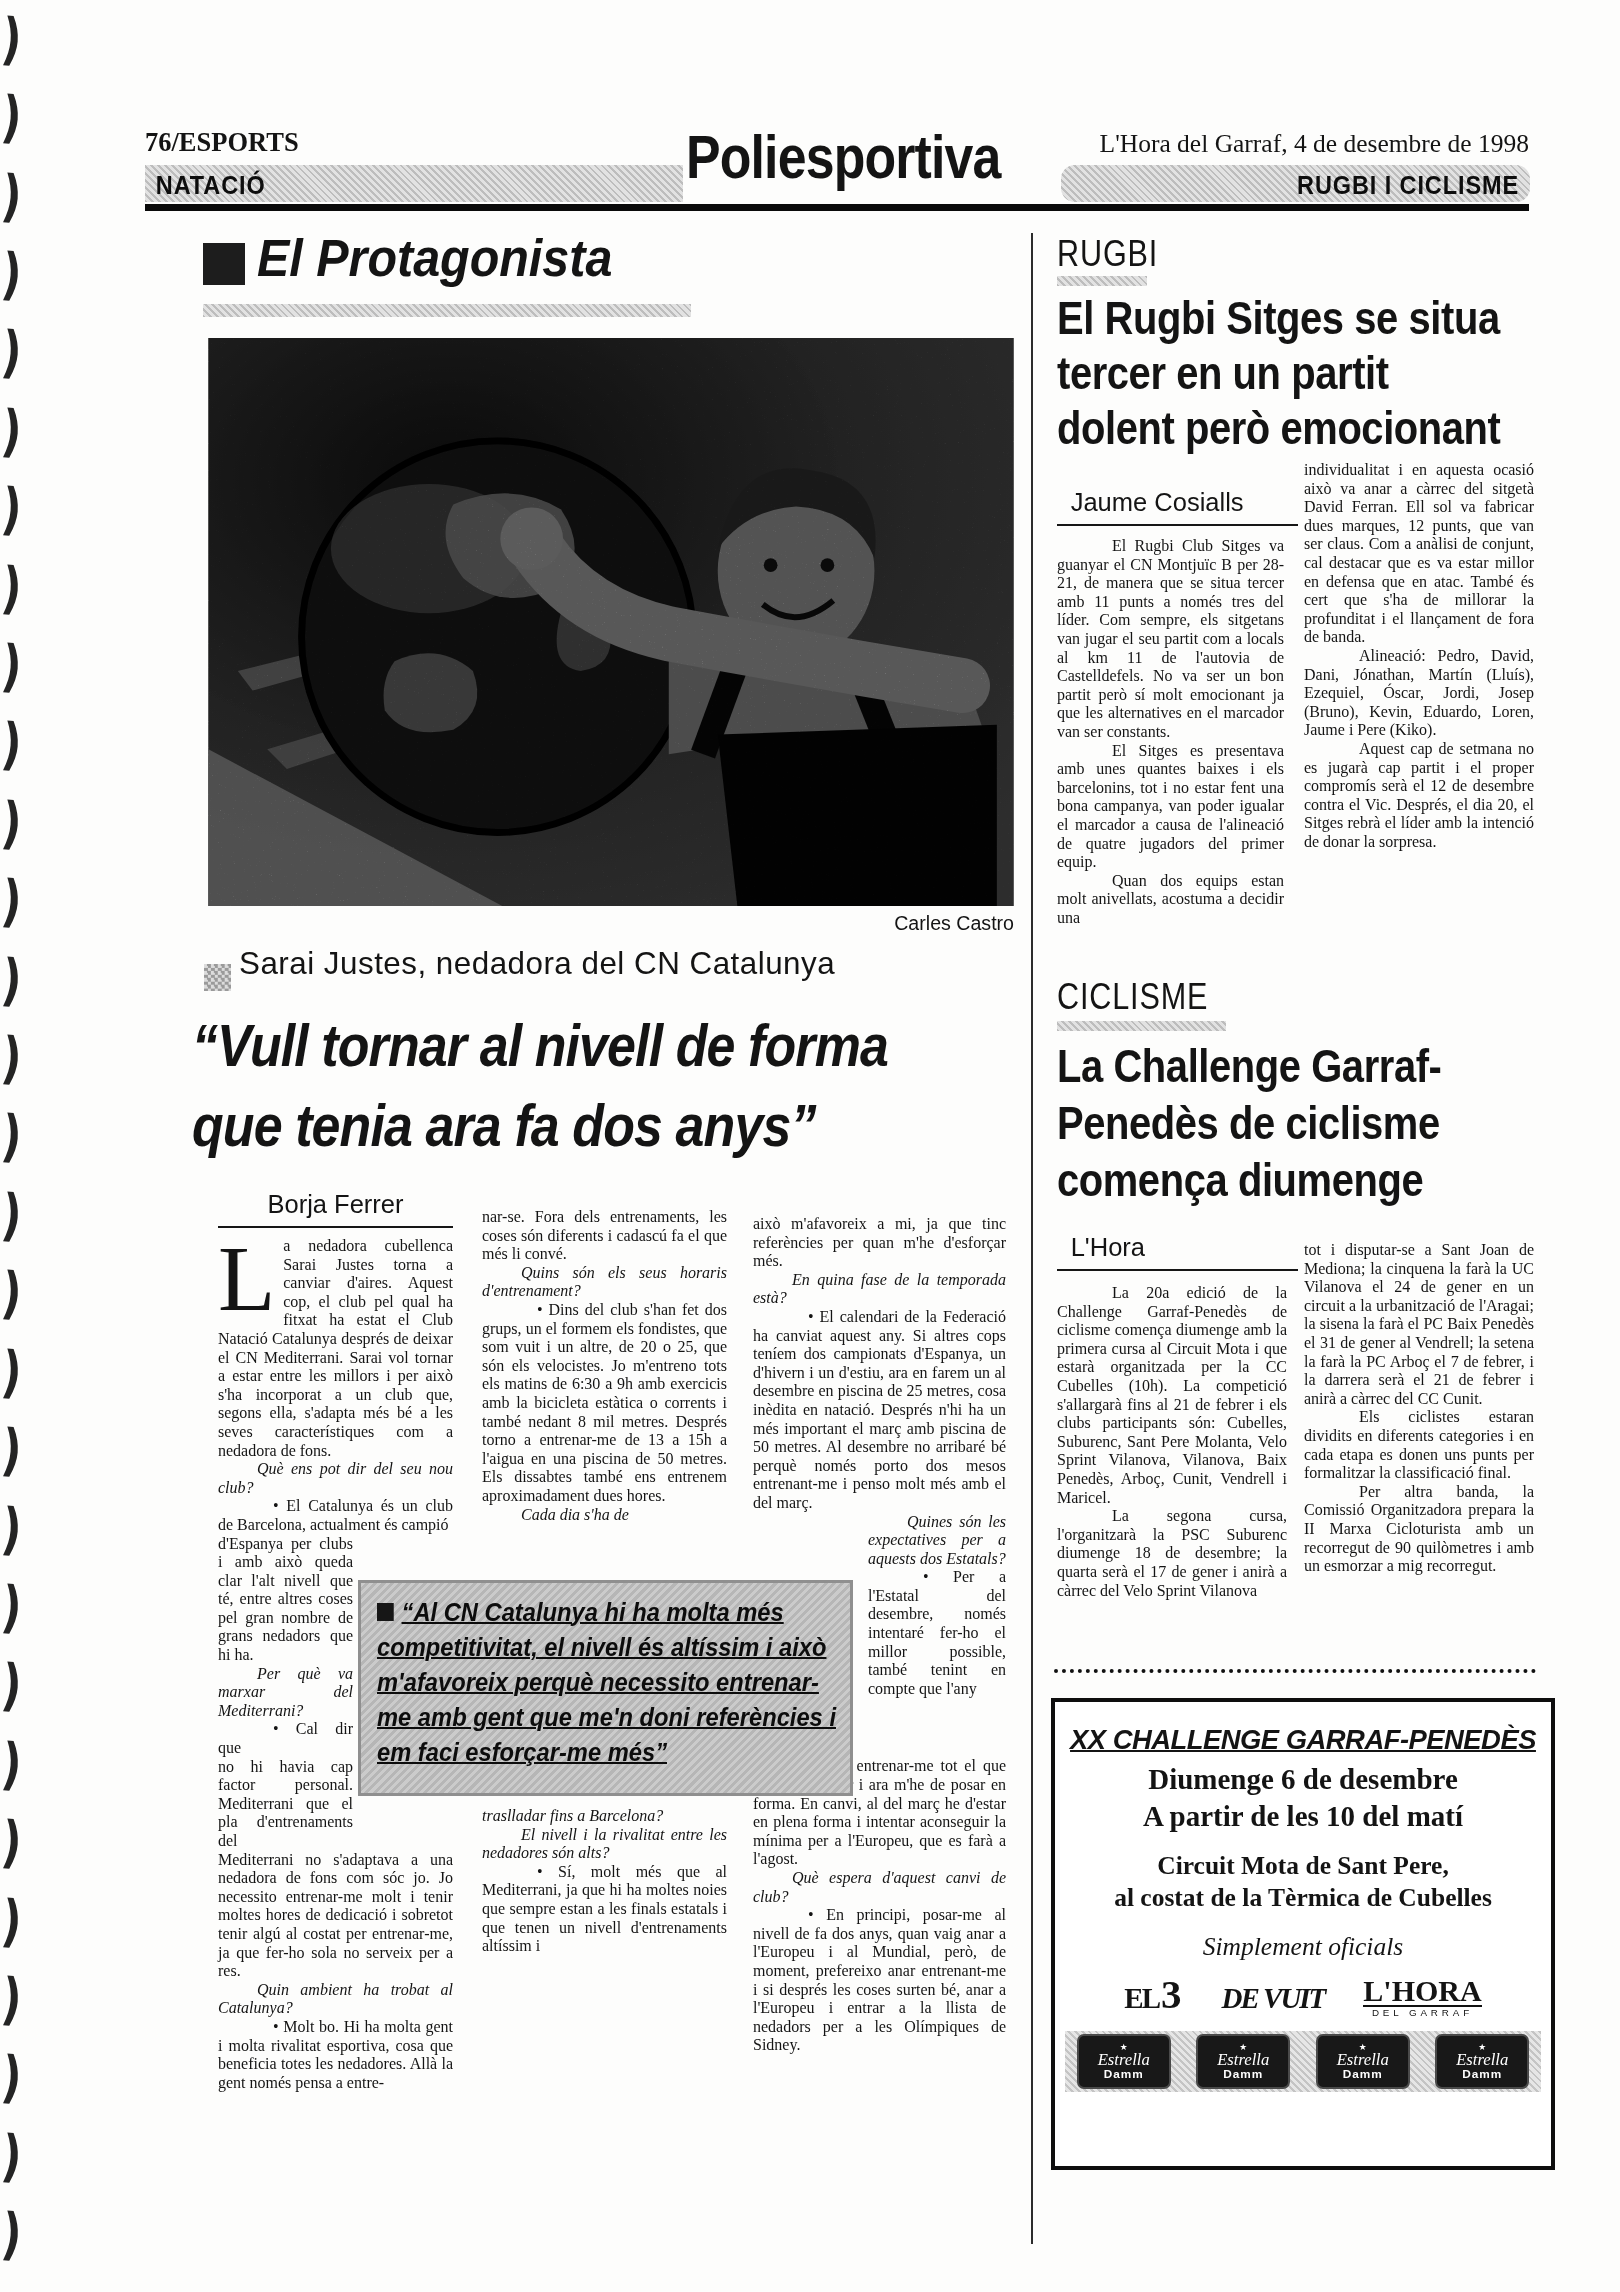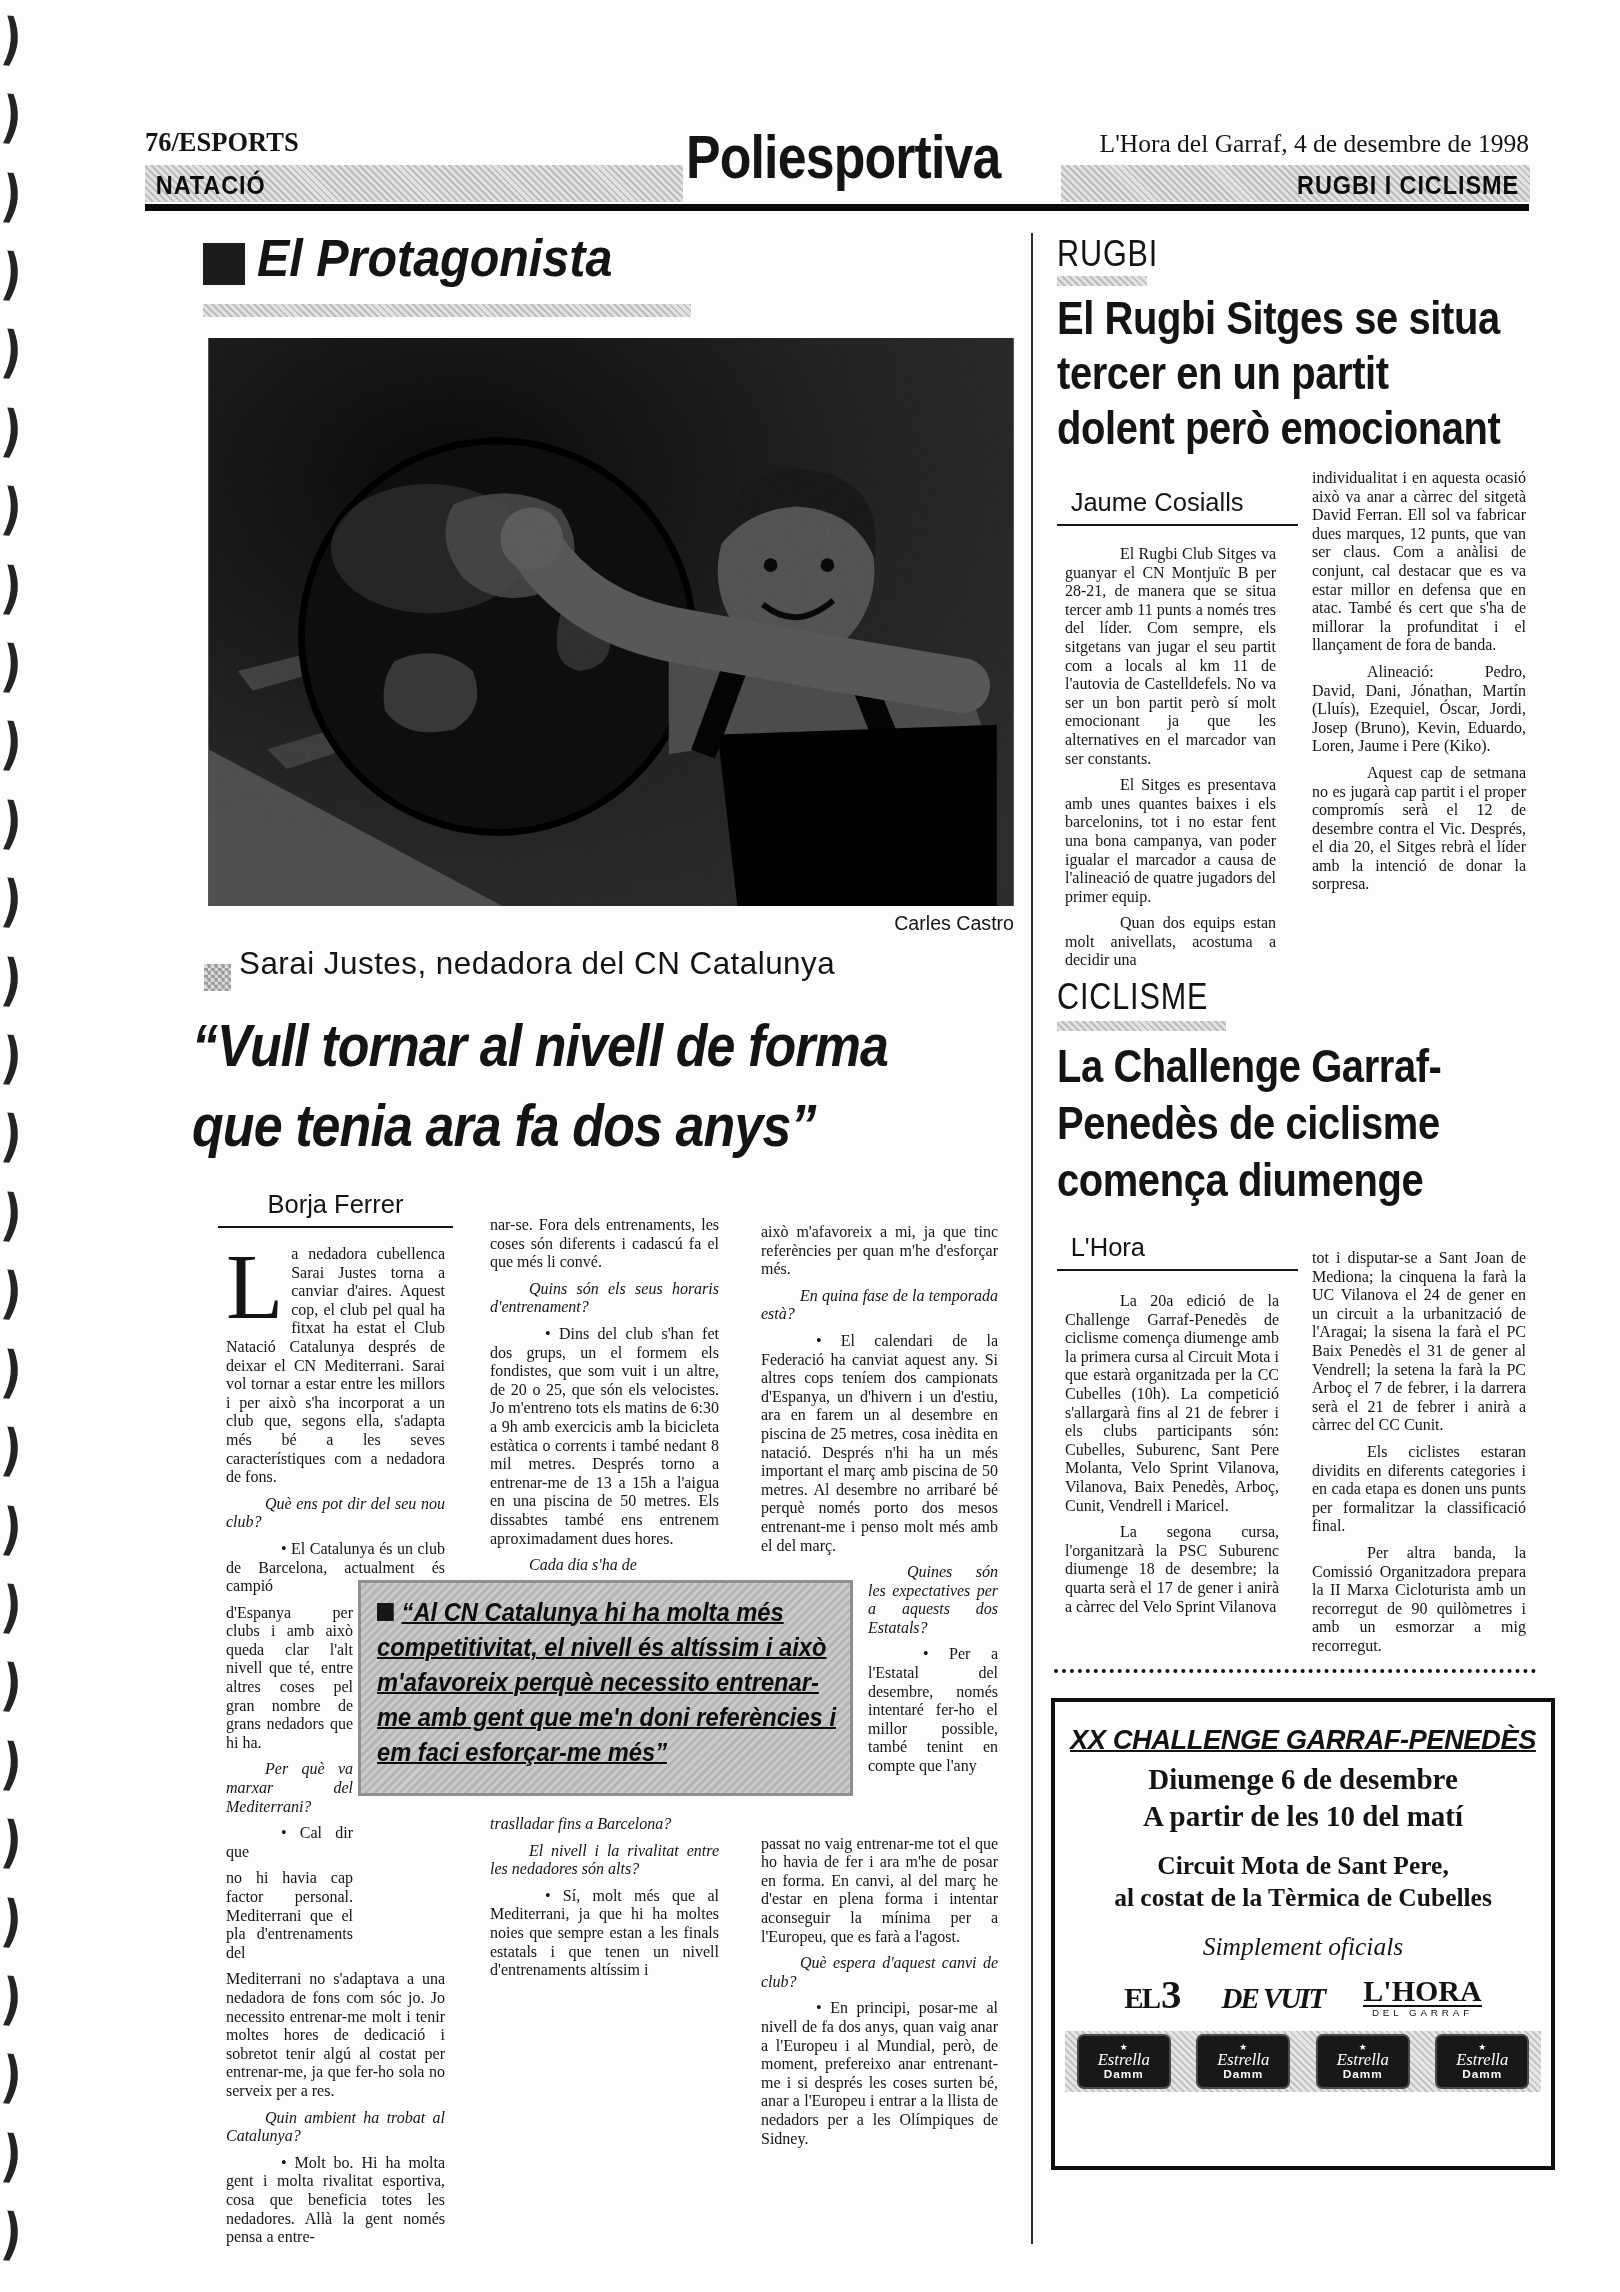--- a/index.html
+++ b/index.html
@@ -11,21 +11,21 @@
   .hatch2{background:repeating-linear-gradient(135deg,#cbcbcb 0 2.9px,#b6b6b6 2.9px 5.9px);}
 
   
   .hole{position:absolute;left:2px;font-family:"DejaVu Sans", sans-serif;
         font-weight:bold;font-size:43px;color:#242424;transform:rotate(5deg) scaleY(1.3);}
 
   
   .page-label{left:145px;top:127px;font-size:26.5px;font-weight:bold;}
   .date-line{left:882px;top:129px;width:647px;text-align:right;font-size:25.5px;}
   .bar-left{left:145px;top:165px;width:538px;height:37px;}
-  .bar-right{left:1061px;top:165px;width:469px;height:37px;text-align:right;}
+  .bar-right{left:1061px;top:165px;width:469px;height:37px;text-align:right;border-radius:14px;}
   .bar-tag{font-size:25.5px;font-weight:bold;color:#0d0d0d;padding:5.9px 11.8px 0 11.8px;display:inline-block;
            letter-spacing:1px;transform:scaleX(.92);transform-origin:left;}
   .bar-right .bar-tag{transform-origin:right;}
   .masthead-title{left:686px;top:122px;font-size:61px;font-weight:bold;
         transform:scaleX(.85);transform-origin:left;letter-spacing:-1px;}
   .black-rule{left:145px;top:204px;width:1384px;height:6.9px;background:#0a0a0a;}
 
   
   .kicker-square{left:203px;top:243px;width:42px;height:42px;background:#1d1d1d;}
   .kicker{left:257px;top:229px;font-size:51px;font-weight:bold;font-style:italic;
@@ -48,21 +48,21 @@
   .hl2{left:192px;top:1092px;}
 
   
   .byline{font-family:"Liberation Sans", sans-serif;font-size:25.5px;
           border-bottom:2.9px solid #161616;padding-bottom:6.9px;}
   .byline-feature{left:218px;top:1190px;width:235px;text-align:center;}
   .byline-col{padding-left:13.7px;}
 
   
   .col{font-size:16px;line-height:18.6px;}
-  .col p{margin:8px;text-align:justify;}
+  .col p{margin:0;text-align:justify;}
   .col .q{font-style:italic;text-indent:39px;}
   .col .a{text-indent:55px;}
   .col .p{text-indent:55px;}
   .col .cont{text-indent:0;}
   .col .nr{margin-right:100px;}
   .col .nl{margin-left:115px;}
   .col .nlend{margin-bottom:59px;}
   .col1{left:218px;top:1237px;width:235px;}
   .col2a{left:482px;top:1208px;width:245px;}
   .col2b{left:482px;top:1807px;width:245px;}

